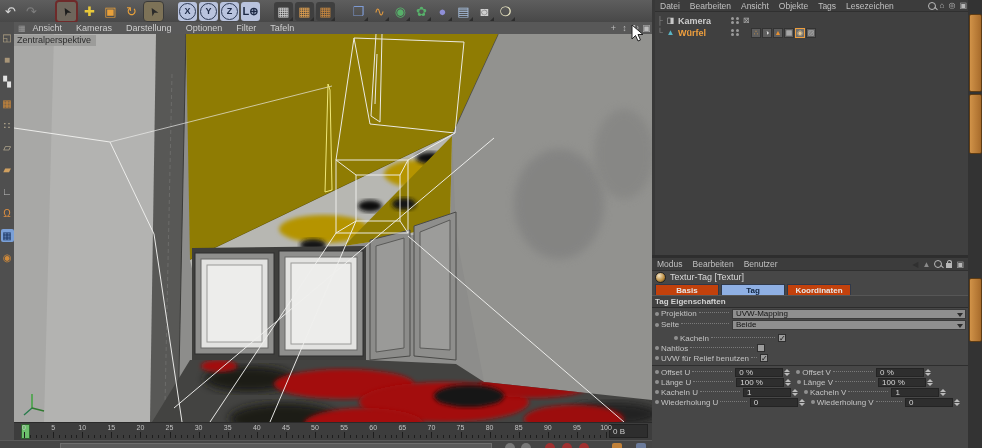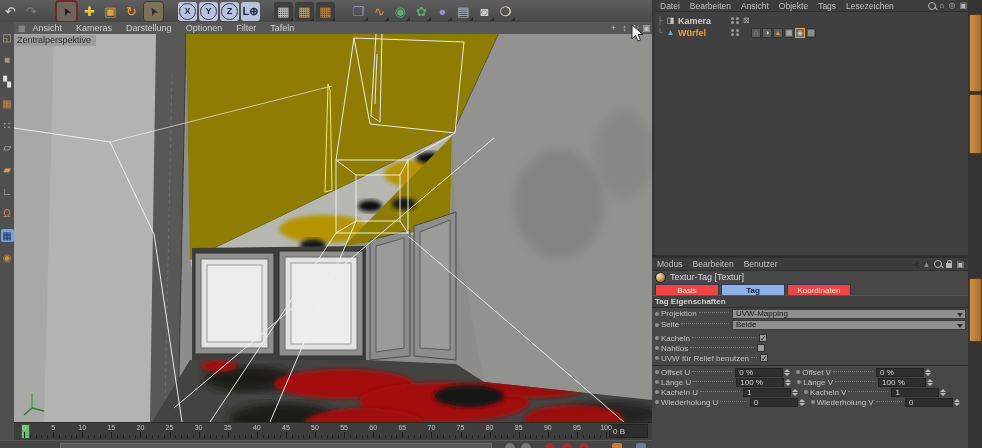--- a/index.html
+++ b/index.html
@@ -64,21 +64,21 @@
   
   #splitter{position:absolute;left:652px;top:255px;width:316px;height:3px;background:#2e2e2e;}
   
   #attr-manager{position:absolute;left:652px;top:258px;width:316px;height:190px;background:#474747;}
   #am-menubar{height:12px;background:#3c3c3c;display:flex;align-items:center;font-size:8.5px;color:#c0c0c0;border-bottom:1px solid #303030;}
   #am-menubar .menu-item{margin:0 5px;}
   #am-title{height:12px;display:flex;align-items:center;font-size:9px;color:#d8d8d8;padding-left:3px;}
   .ball{width:9px;height:9px;border-radius:50%;background:radial-gradient(circle at 35% 30%,#f5e6c8,#b98a3c 60%,#4d3513);margin-right:4px;border:1px solid #222;}
   #am-tabs{height:12px;display:flex;align-items:flex-end;padding-left:3px;}
   .am-tab{height:10px;display:flex;align-items:center;justify-content:center;font-size:8px;color:#e6e6e6;
-       width:62px;margin-right:2px;background:#ef4444;border:1px solid #30394a;border-bottom:none;}
+       width:62px;margin-right:2px;background:#c2410c;border:1px solid #30394a;border-bottom:none;font-weight:bold;}
   .am-tab.active{background:#8fb0e4;color:#10243f;font-weight:bold;}
   #am-section{height:11px;background:#414141;border-top:1px solid #565656;border-bottom:1px solid #2c2c2c;
        font-size:8px;color:#d2d2d2;display:flex;align-items:center;padding-left:3px;font-weight:bold;}
   .am-row{height:11px;display:flex;align-items:center;font-size:8px;color:#c4c4c4;padding:0 2px 0 3px;}
   .adot{width:4px;height:4px;border-radius:50%;background:#909090;margin-right:2px;flex:0 0 auto;}
   .aexp{color:#aaa;font-size:6px;margin-right:1px;}
   .albl{white-space:nowrap;}
   .aldr{flex:1 1 auto;border-bottom:1px dotted #7a7a7a;margin:0 3px 2px 2px;}
   .afield{background:#2e2e2e;border:1px solid #242424;height:9px;color:#d6d6d6;display:flex;align-items:center;
        padding-left:3px;box-sizing:border-box;}
@@ -521,21 +521,21 @@
       <span class="adot"></span>
       <span class="albl">Seite</span>
       <span class="aldr"></span>
       <span class="addown" style="width:234px">
           <span>Beide</span>
           <span class="arr"></span>
         </span>
     </div>
     <div style="height:3px"></div>
     <div id="am-checks">
-        <div class="am-row" style="height: 10px;">
+        <div class="am-row" style="height: 10px; margin-left: 19px;">
           <span class="adot"></span>
           <span class="albl">Kacheln</span>
           <span class="aldr" style="max-width:64px"></span>
           <span class="chk">✓</span>
           <span style="flex:1"></span>
         </div>
         <div class="am-row" style="height: 10px;">
           <span class="adot"></span>
           <span class="albl">Nahtlos</span>
           <span class="aldr" style="max-width:64px"></span>

